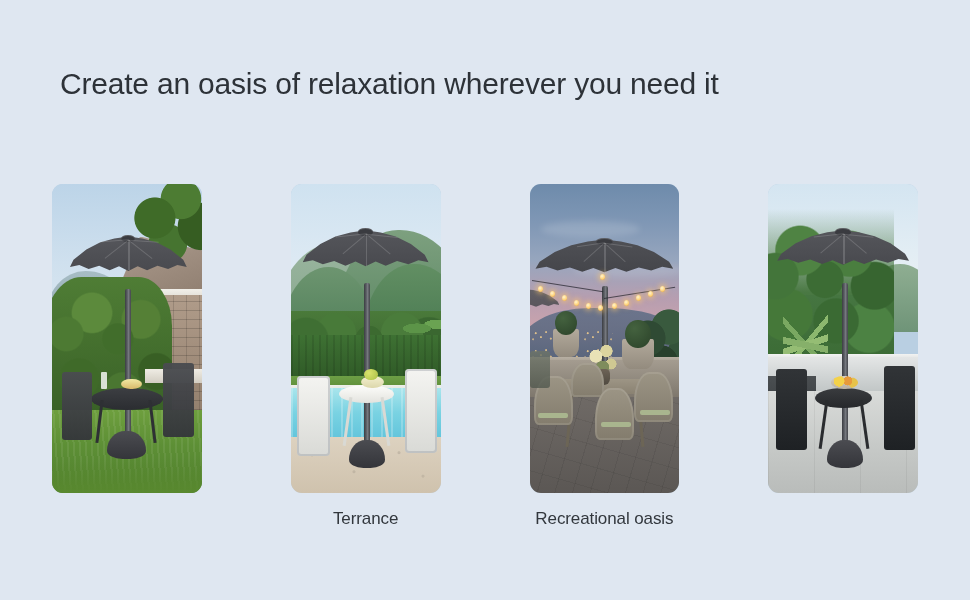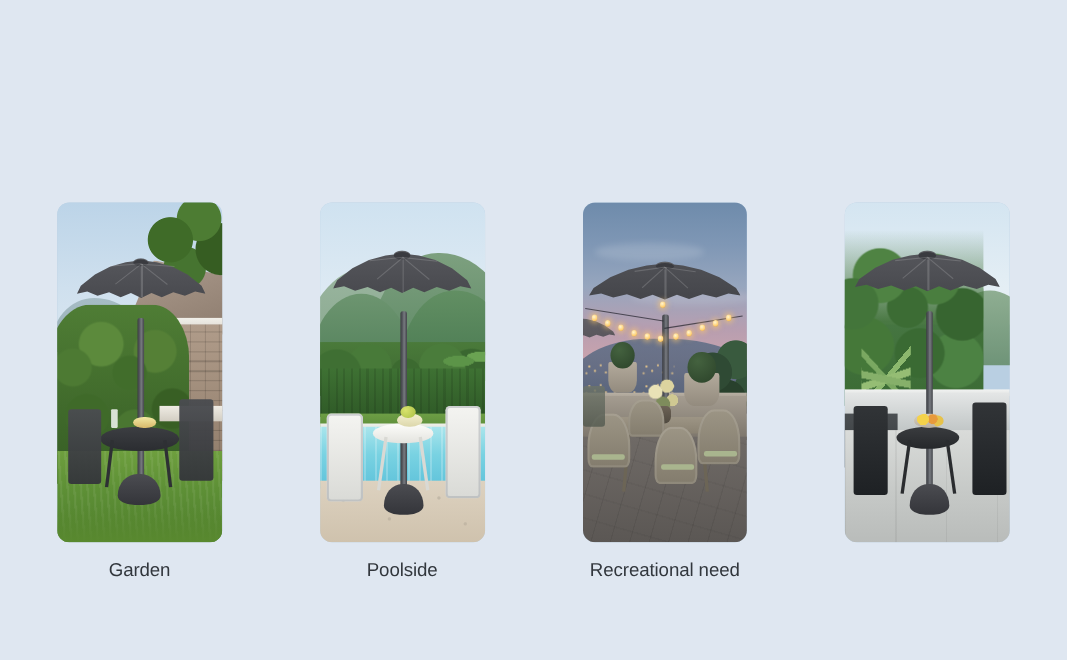--- a/index.html
+++ b/index.html
@@ -295,20 +295,21 @@
     border-radius: 4px 4px 2px 2px;
   }
   .tabletop { position:absolute; border-radius: 50%; }
   .tableleg { position:absolute; }
 </style>
 </head>
 <body style="background: rgb(223, 231, 241);">
 
 <div class="page">
 
+  <h1 class="headline" style="color: rgb(45, 50, 56);">Create an oasis of relaxation wherever you need it</h1>
 
   <div class="gallery">
 
     <figure class="card">
       <div class="photo">
         <div class="layer g-sky"></div>
         <div class="layer g-hill"></div>
         <div class="layer g-roofA"></div>
         <div class="layer g-soffitA"></div>
         <div class="layer g-stone"></div>
@@ -380,21 +381,20 @@
                       background:rgba(255,255,255,.85);"></div>
         </div>
 
         <div class="chair" style="left:7%; top:61%; width:20%; height:22%;
                     background:linear-gradient(180deg,#4a4c50,#34363a); opacity:.96;
                     border-radius:3px;"></div>
         <div class="chair" style="left:74%; top:58%; width:21%; height:24%;
                     background:linear-gradient(180deg,#4a4c50,#34363a); opacity:.96;
                     border-radius:3px;"></div>
       </div>
-      <figcaption class="caption" style="color: rgb(50, 55, 61);">Garden</figcaption>
     </figure>
 
     <figure class="card">
       <div class="photo">
         <div class="layer p-sky"></div>
         <div class="layer p-mtnA"></div>
         <div class="layer p-mtnB"></div>
         <div class="layer p-mtnC"></div>
         <div class="layer p-mtnD"></div>
         <div class="layer p-trees"></div>
@@ -464,21 +464,21 @@
                       background:#e9cda4;"></div>
         </div>
 
         <div class="chair" style="left:4%; top:62%; width:22%; height:26%;
                     background:linear-gradient(180deg,#f4f4f1,#d9dad6); border-radius:4px;
                     box-shadow: inset 0 0 0 2px rgba(160,165,170,.45);"></div>
         <div class="chair" style="left:76%; top:60%; width:22%; height:27%;
                     background:linear-gradient(180deg,#f4f4f1,#d9dad6); border-radius:4px;
                     box-shadow: inset 0 0 0 2px rgba(160,165,170,.45);"></div>
       </div>
-      <figcaption class="caption" style="color: rgb(50, 55, 61);">Poolside</figcaption>
+      <figcaption class="caption" style="color: rgb(50, 55, 61);">Terrance</figcaption>
     </figure>
 
     <figure class="card">
       <div class="photo">
         <div class="layer r-sky"></div>
         <div class="layer r-cloud1"></div>
         <div class="layer r-cloud2"></div>
         <div class="layer r-cloud3"></div>
         <div class="layer r-ridge"></div>
         <div class="layer r-valley"></div>
@@ -537,21 +537,21 @@
         <div class="r-chair" style="left:3%; top:62%; width:26%; height:16%;"></div>
         <div class="r-cushion" style="left:6%; top:74%; width:20%;"></div>
         <div class="r-chair" style="left:70%; top:61%; width:26%; height:16%;"></div>
         <div class="r-cushion" style="left:74%; top:73%; width:20%;"></div>
         <div class="r-chair" style="left:44%; top:66%; width:26%; height:17%;"></div>
         <div class="r-cushion" style="left:48%; top:77%; width:20%;"></div>
 
         <div class="rect" style="left:0%; top:54%; width:14%; height:12%; border-radius:3px;
                     background:linear-gradient(180deg,#6d7468,#51584e); opacity:.8;"></div>
       </div>
-      <figcaption class="caption" style="color: rgb(50, 55, 61);">Recreational need</figcaption>
+      <figcaption class="caption" style="color: rgb(50, 55, 61);">Recreational oasis</figcaption>
     </figure>
 
     <figure class="card">
       <div class="photo">
         <div class="layer t-sky"></div>
         <div class="layer t-hillR"></div>
         <div class="layer t-forest"></div>
         <div class="layer t-agave"></div>
         <div class="layer t-parapetCap"></div>
         <div class="layer t-parapet"></div>

